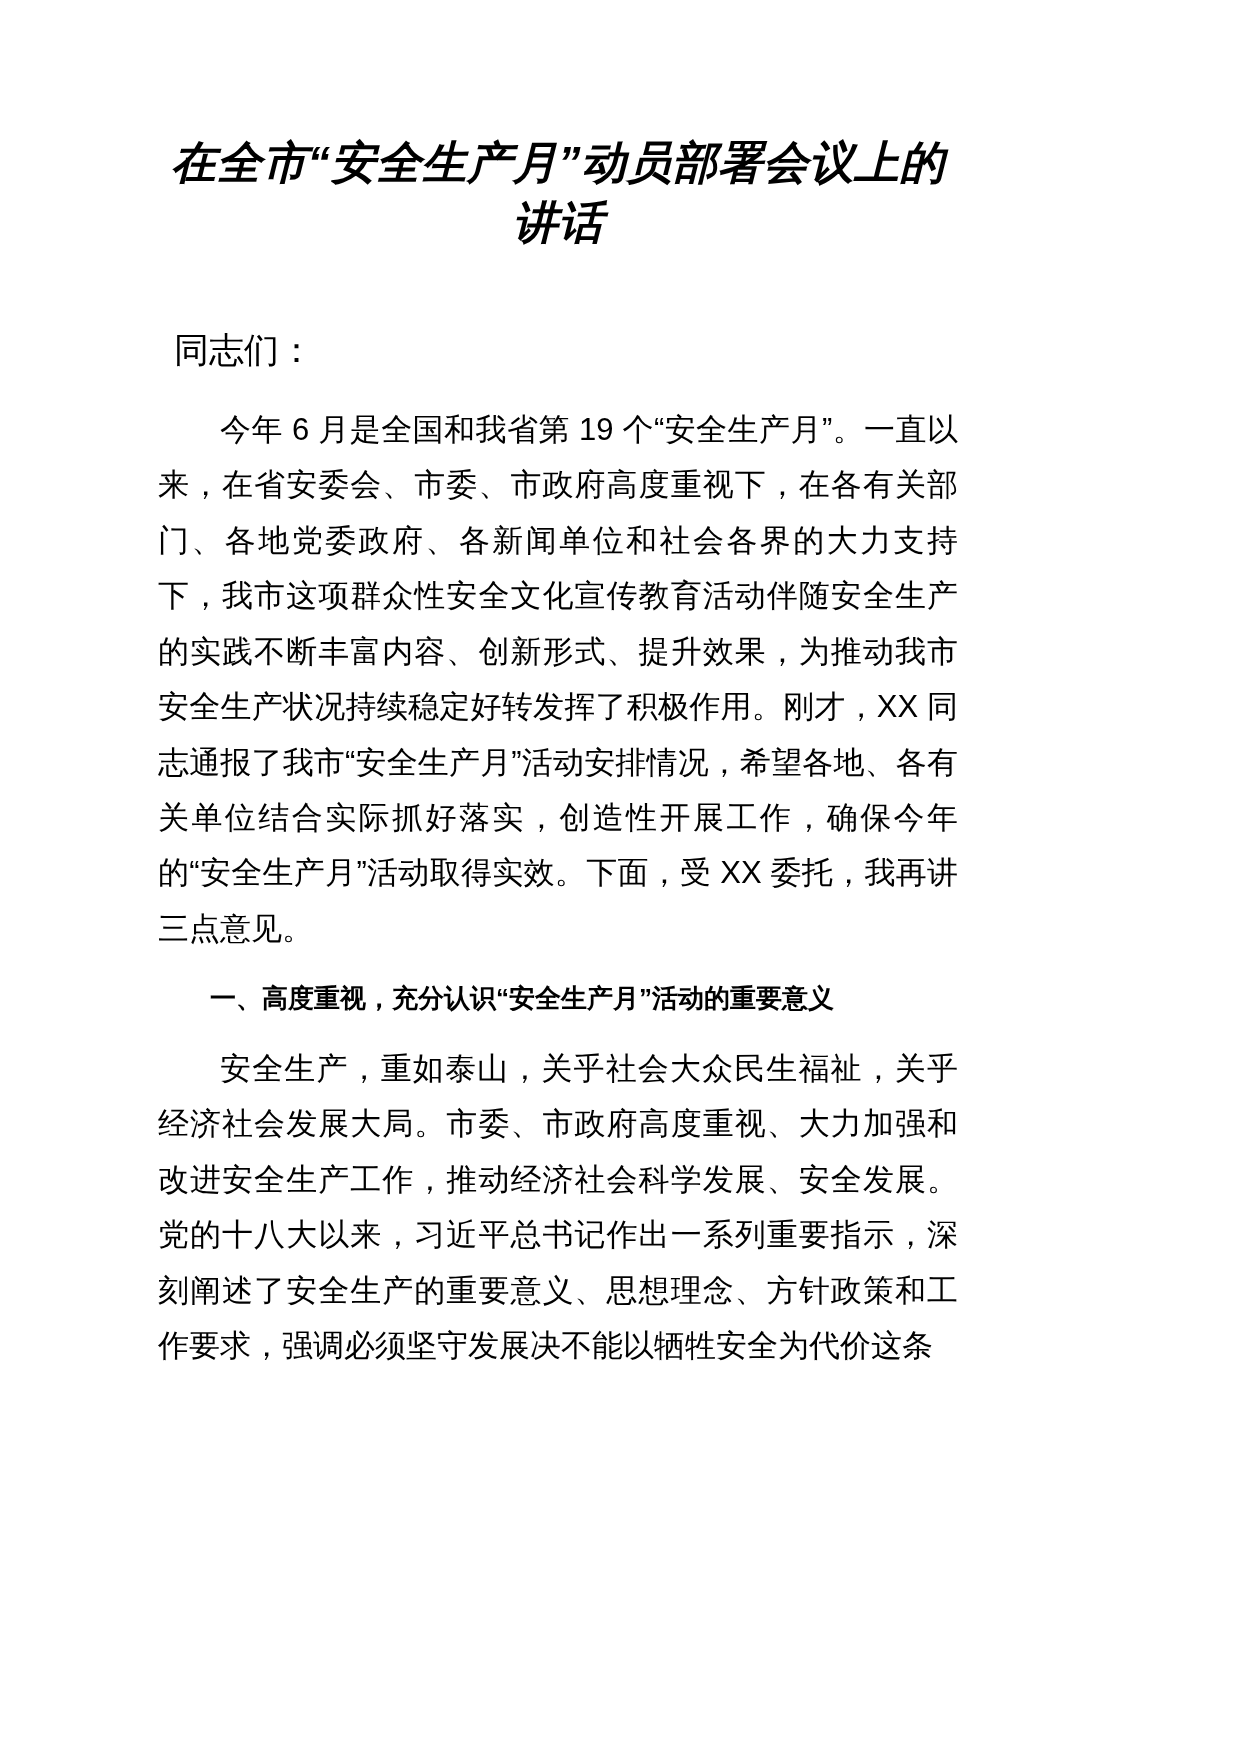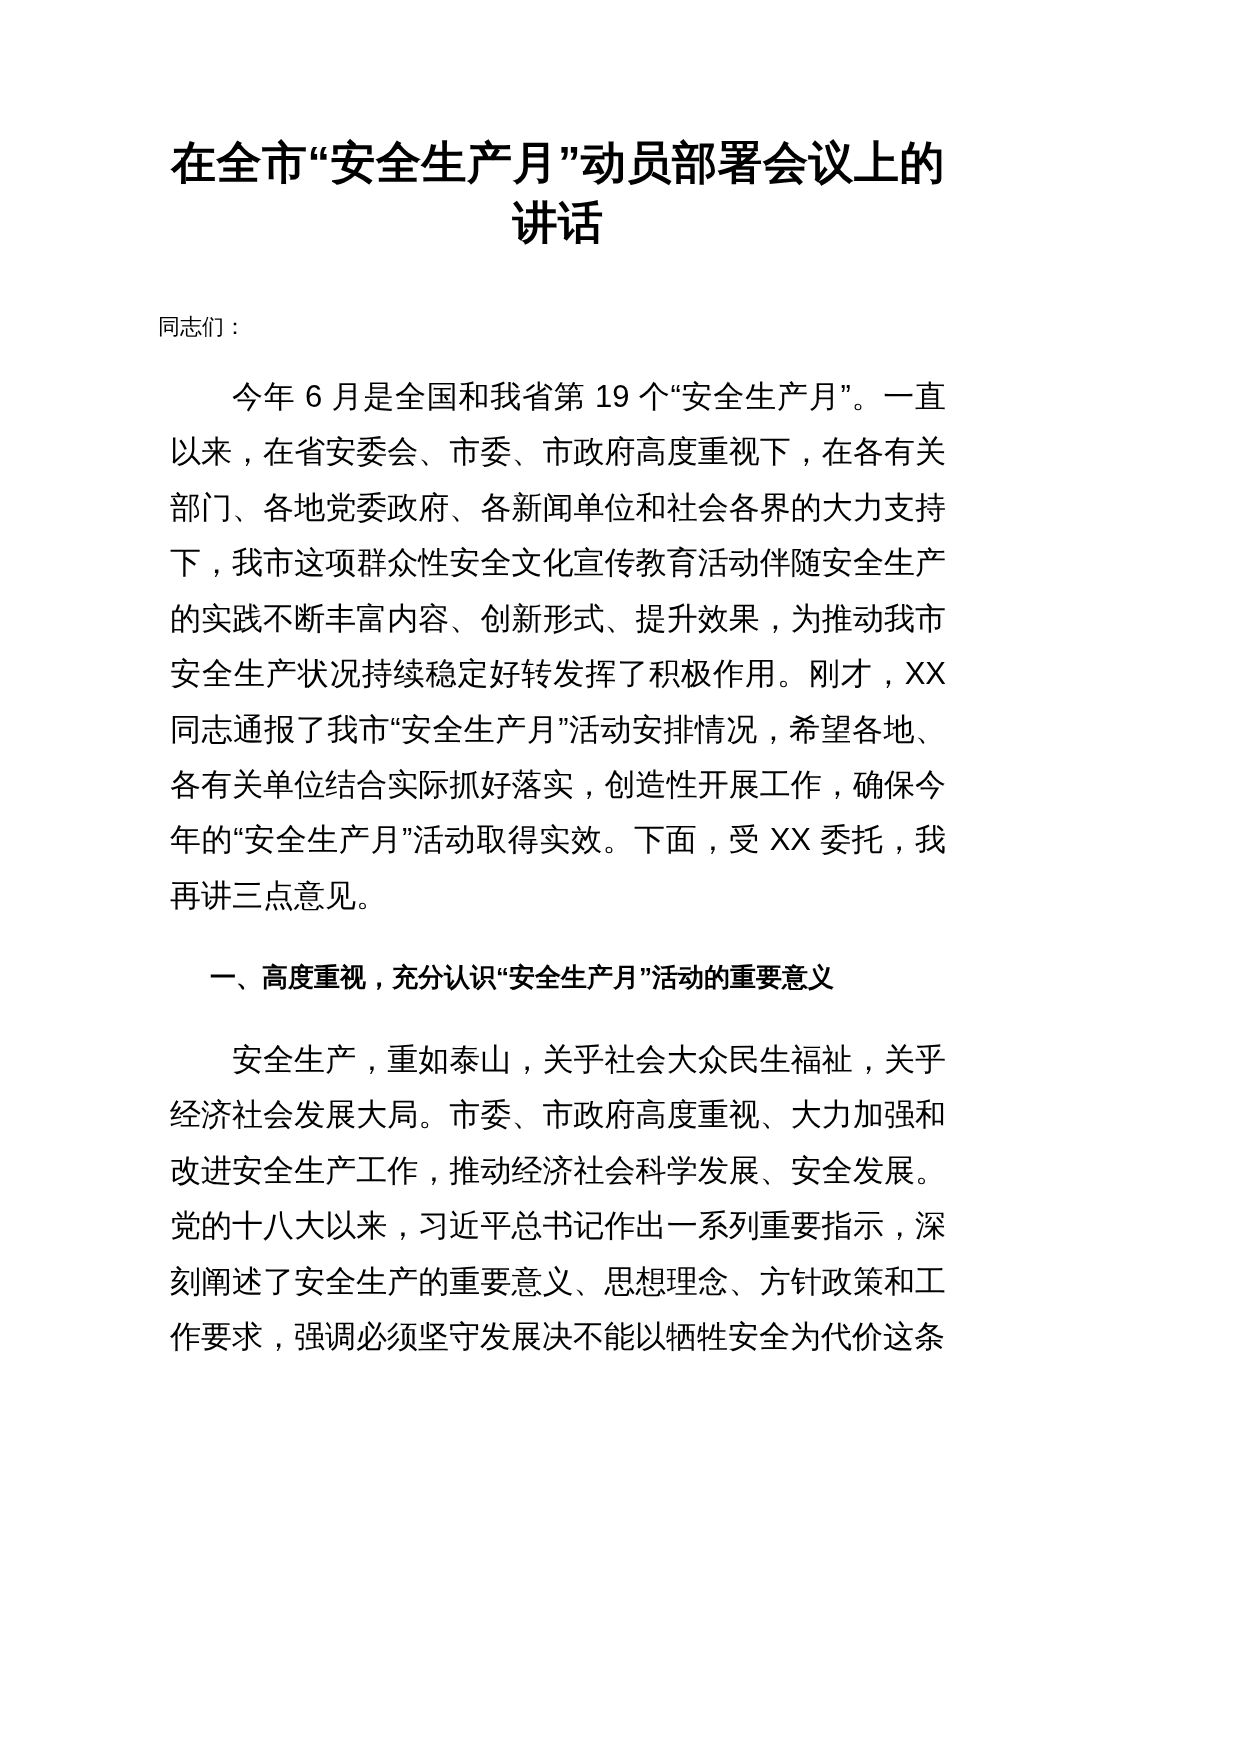--- a/index.html
+++ b/index.html
@@ -28,34 +28,35 @@
   }
   .doc-title {
     font-size: 45px;
     font-weight: bold;
     line-height: 1.34;
     text-align: center;
     letter-spacing: 0.5px;
     margin: 0;
     padding-top: 133px;
     color: #000000;
+    font-style: italic;
   }
   .salutation {
-    font-size: 22px;
+    font-size: 35px;
     line-height: 1.0;
-    margin: 0;
+    margin: 16px;
     padding-top: 62px;
     text-align: justify;
     text-justify: inter-ideograph;
     color: #000000;
   }
   .body-para {
     font-size: 31px;
     line-height: 1.79;
-    margin: 12px;
+    margin: 0;
     padding-top: 19px;
     text-indent: 2em;
     text-align: justify;
     text-justify: inter-ideograph;
     color: #000000;
   }
   .section-heading {
     font-size: 26px;
     line-height: 1.79;
     margin: 0;

